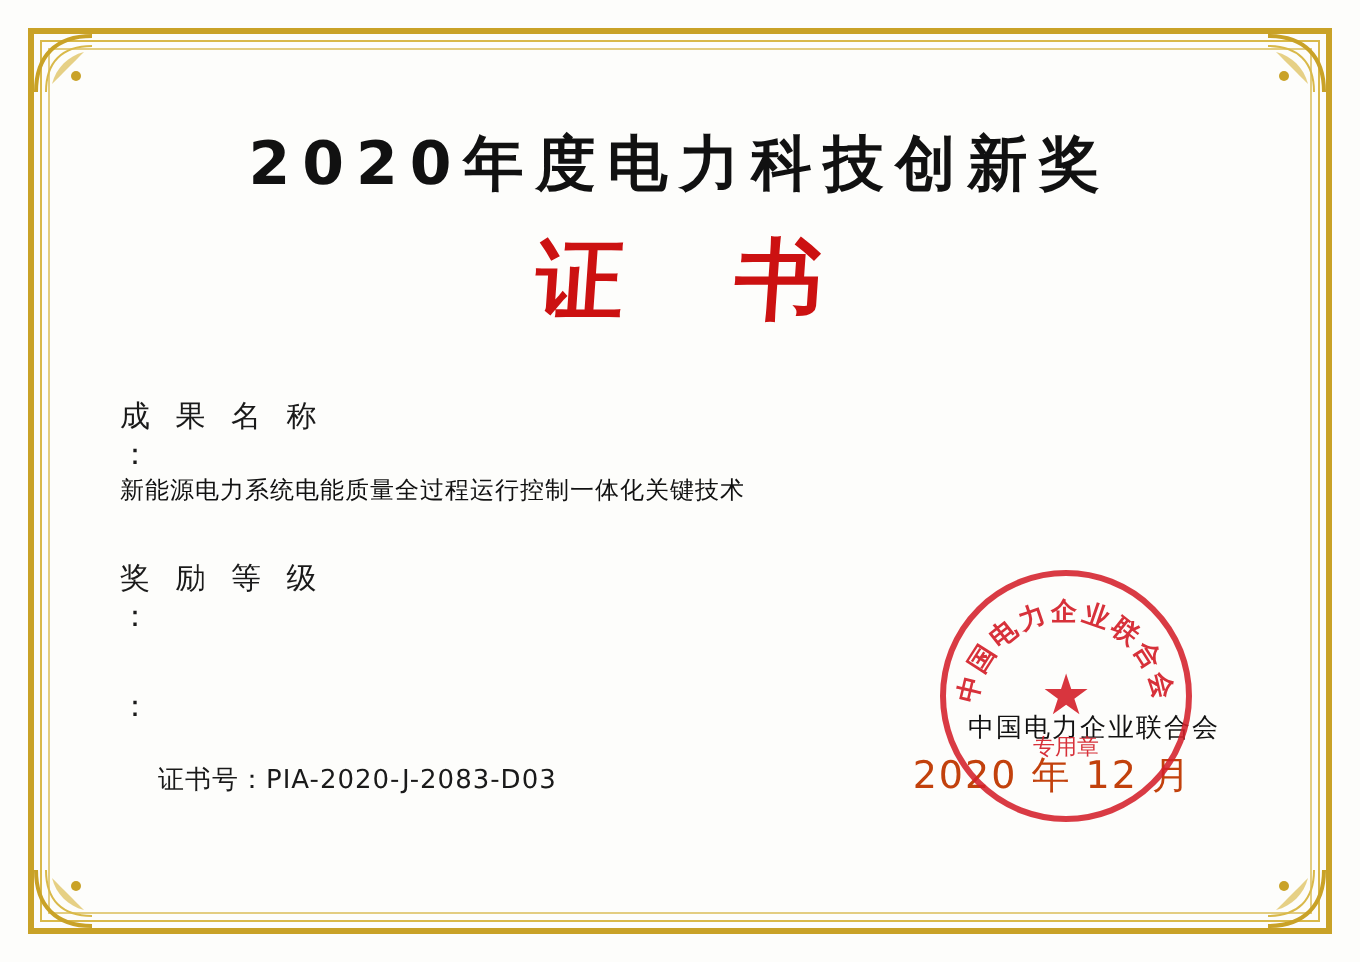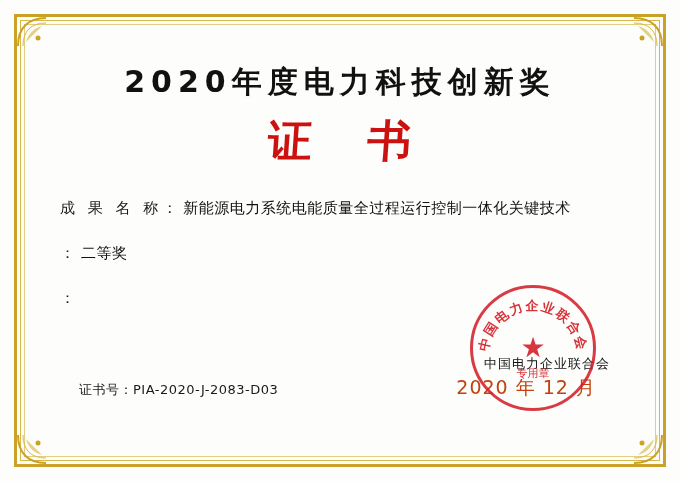--- a/index.html
+++ b/index.html
@@ -103,36 +103,37 @@
     margin-top: 34px;
     padding-left: 20px;
     padding-right: 10px;
   }
   .field-row {
     display: flex;
     align-items: baseline;
     margin-bottom: 26px;
     font-size: 15px;
     color: #1a1a1a;
+    flex-direction: column;
   }
   .field-label {
     flex: 0 0 auto;
     white-space: nowrap;
     letter-spacing: 4px;
     font-family: "DejaVu Sans", sans-serif;
   }
   .field-colon {
     flex: 0 0 auto;
     padding-right: 6px;
     font-family: "DejaVu Sans", sans-serif;
   }
   .field-value {
     flex: 1 1 auto;
     font-family: "DejaVu Sans", sans-serif;
-    font-size: 15px;
+    font-size: 12px;
     letter-spacing: 0.5px;
     color: #111111;
   }
 
   .serial {
     position: absolute;
     left: 24px;
     bottom: 48px;
     font-size: 13px;
     color: #1a1a1a;
@@ -269,22 +270,22 @@
 
     <div class="fields">
 
       <div class="field-row">
         <span class="field-label">成 果 名 称</span>
         <span class="field-colon">：</span>
         <span class="field-value">新能源电力系统电能质量全过程运行控制一体化关键技术</span>
       </div>
 
       <div class="field-row">
+        <span class="field-label">奖 励 等 级</span>
         <span class="field-colon">：</span>
-        <span class="field-value">二等奖</span>
       </div>
 
       <div class="field-row">
         <span class="field-colon">：</span>
       </div>
 
     </div>
 
     <div class="serial">证书号：PIA-2020-J-2083-D03</div>
 

